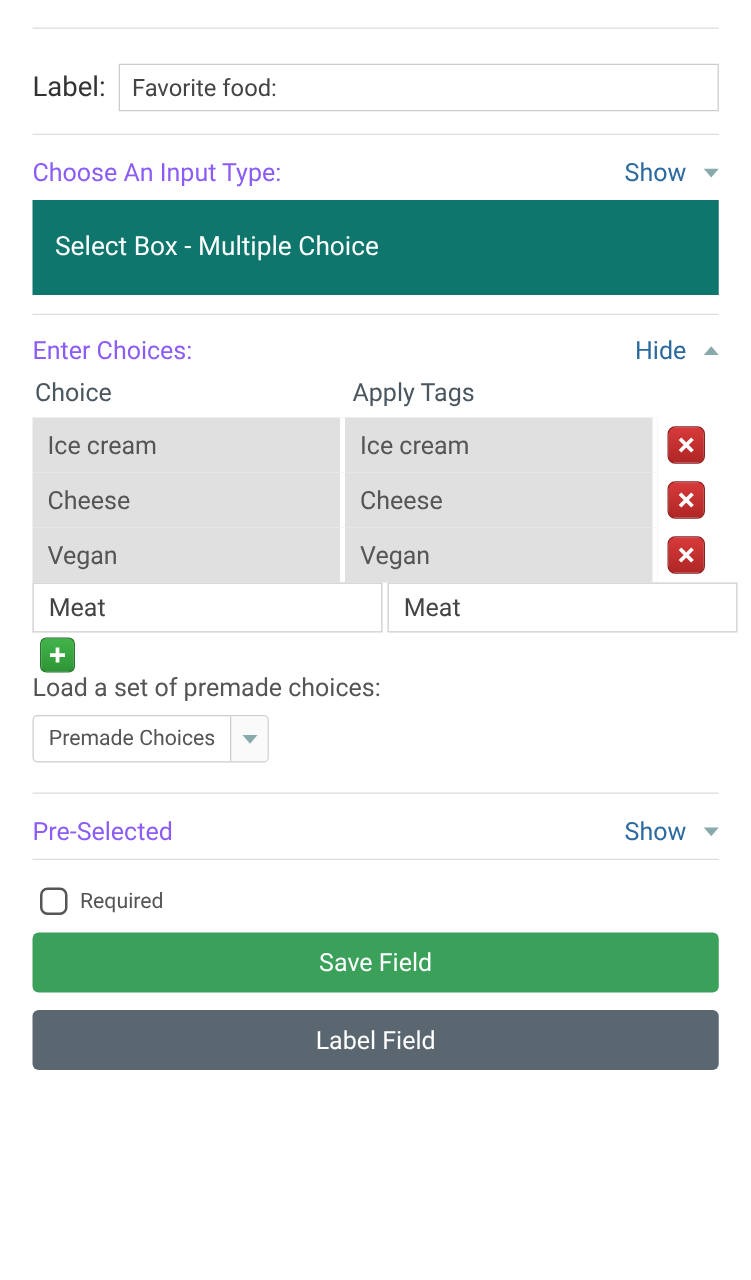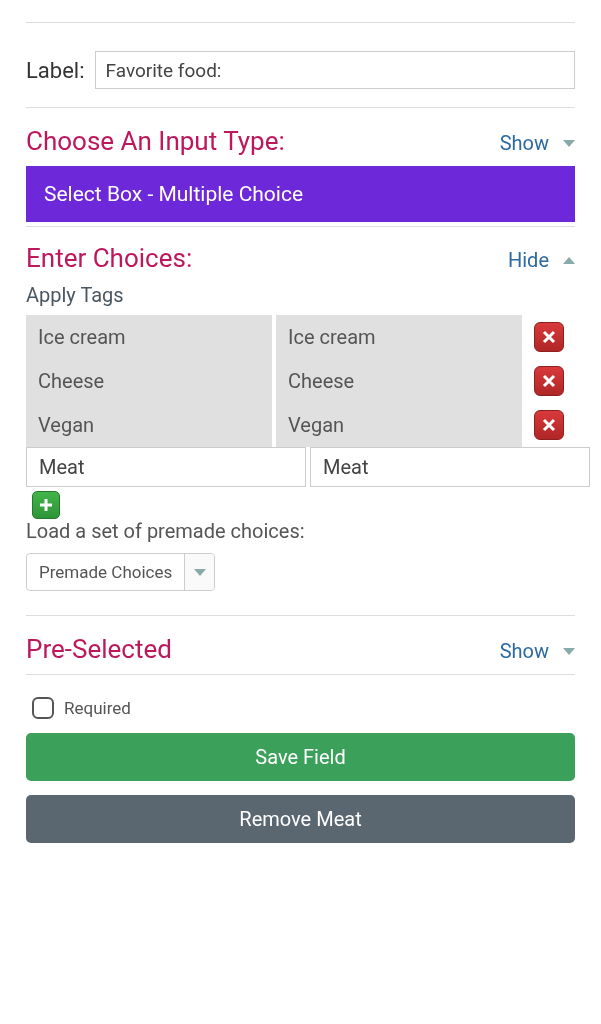--- a/index.html
+++ b/index.html
@@ -27,34 +27,34 @@
   .label-label { font-size: 22px; color: #333; }
   .label-input {
     flex: 1; height: 38px; border: 1px solid #ccc; font-size: 19px; padding: 4px 10px;
     font-family: inherit; color: #444;
   }
 
   .section-row {
     display: flex; justify-content: space-between; align-items: baseline;
     margin-bottom: 10px;
   }
-  .section-heading { font-size: 26px; color: #be185d; margin: 0; }
+  .section-heading { font-size: 20px; color: #8b5cf6; margin: 0; }
   .toggle-link {
     color: #2c6aa0; font-size: 20px; cursor: pointer; display: inline-flex; align-items: center; gap: 14px;
   }
   .caret-down, .caret-up {
     width: 0; height: 0; border-left: 6px solid transparent; border-right: 6px solid transparent;
     display: inline-block;
   }
   .caret-down { border-top: 7px solid #8aa; }
   .caret-up   { border-bottom: 7px solid #8aa; }
 
   .selected-type {
-    background: #6d28d9; color: #fff; font-size: 21px; padding: 16px 18px;
-    margin-bottom: 4px;
+    background: #0f766e; color: #fff; font-size: 21px; padding: 26px 18px;
+    margin-bottom: 15px;
   }
 
   .choices-header { display: flex; margin: 10px 0 8px 0; }
   .choices-header .col { font-size: 20px; color: #4a5761; }
   .col-choice { width: 256px; padding-left: 2px; }
 
   .choice-row {
     display: flex; align-items: center; gap: 0; margin-bottom: 0;
   }
   .cell-text {
@@ -125,20 +125,21 @@
   <hr class="hr-tight">
 
   <div class="section-row">
     <div class="section-heading">Enter Choices:</div>
     <span class="toggle-link">
       <span>Hide</span>
       <span class="caret-up"></span>
     </span>
   </div>
   <div class="choices-header">
+    <div class="col col-choice">Choice</div>
     <div class="col">Apply Tags</div>
   </div>
 
   <div id="choice-rows">
       <div class="choice-row">
         <div class="cell-text cell-gray">Ice cream</div>
         <div class="cell-text cell-gray">Ice cream</div>
         <button class="remove-btn">
           <svg viewBox="0 0 14 14">
             <path d="M2 2 L12 12 M12 2 L2 12" fill="none"></path>
@@ -195,15 +196,15 @@
   </div>
   <hr class="hr">
 
   <div class="required-row">
     <div class="required-box"></div>
     <span class="required-label">Required</span>
   </div>
 
   <div class="footer-btns">
     <button class="btn btn-save">Save Field</button>
-    <button class="btn btn-remove">Remove Meat</button>
+    <button class="btn btn-remove">Label Field</button>
   </div>
 </div>
 
 </body></html>

